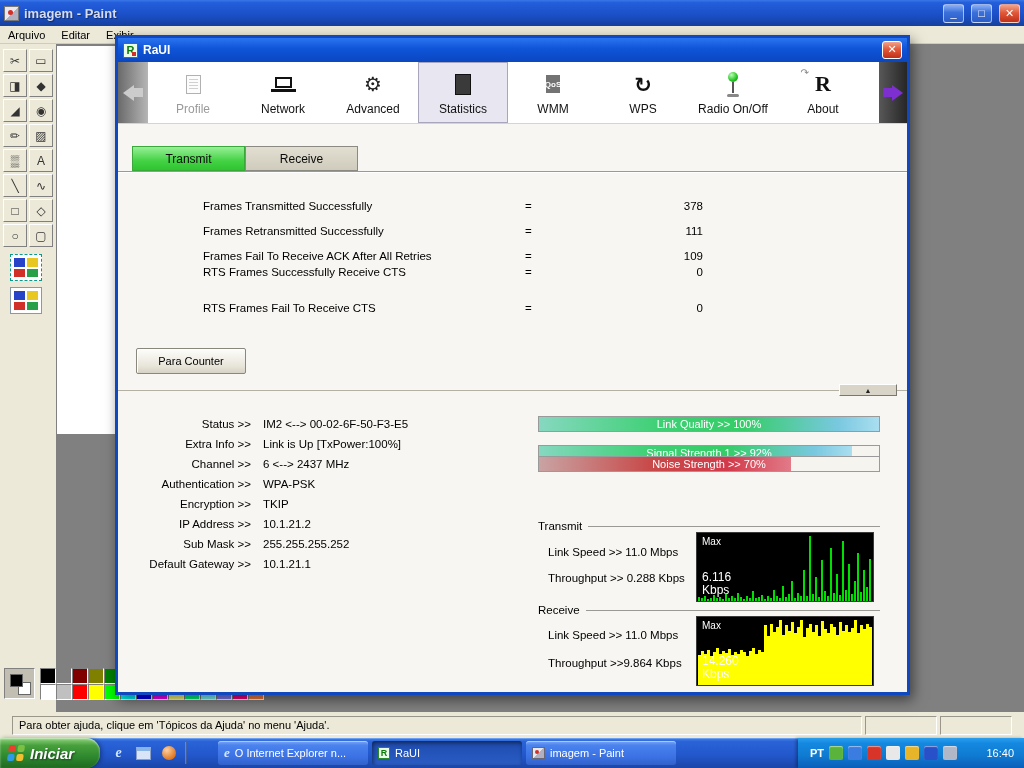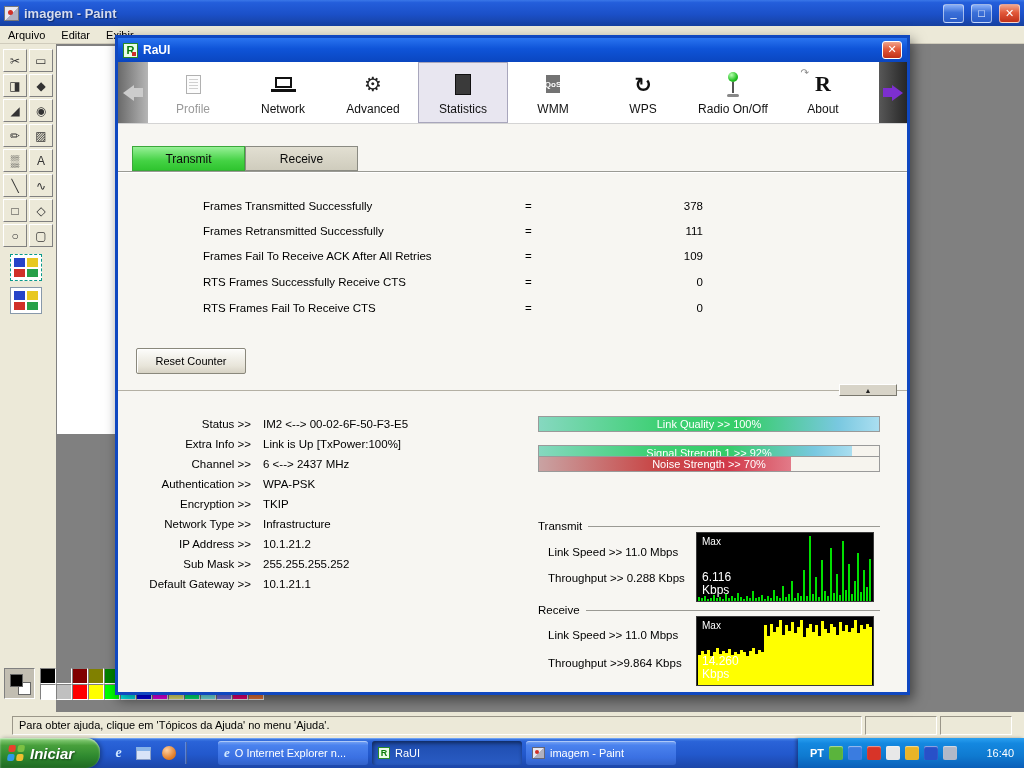--- a/index.html
+++ b/index.html
@@ -356,32 +356,32 @@
     <div class="stat-row" style="top:187px;">
       <span class="stat-label">Frames Retransmitted Successfully</span>
       <span class="stat-eq">=</span>
       <span class="stat-val">111</span>
     </div>
     <div class="stat-row" style="top:212px;">
       <span class="stat-label">Frames Fail To Receive ACK After All Retries</span>
       <span class="stat-eq">=</span>
       <span class="stat-val">109</span>
     </div>
-    <div class="stat-row" style="top:238px;">
+    <div class="stat-row" style="top:228px;">
       <span class="stat-label">RTS Frames Successfully Receive CTS</span>
       <span class="stat-eq">=</span>
       <span class="stat-val">0</span>
     </div>
     <div class="stat-row" style="top:264px;">
       <span class="stat-label">RTS Frames Fail To Receive CTS</span>
       <span class="stat-eq">=</span>
       <span class="stat-val">0</span>
     </div>
 
-    <button id="reset-btn">Reset Counter</button>
+    <button id="reset-btn">Para Counter</button>
     <div class="collapse-rule"></div>
     <div id="collapse-btn">
       <span>▲</span>
     </div>
 
     <div id="info">
       <div class="info-row">
           <span class="info-label">Status &gt;&gt;</span>
           <span>IM2 &lt;--&gt; 00-02-6F-50-F3-E5</span>
         </div>
@@ -393,24 +393,20 @@
           <span class="info-label">Channel &gt;&gt;</span>
           <span>6 &lt;--&gt; 2437 MHz</span>
         </div>
       <div class="info-row">
           <span class="info-label">Authentication &gt;&gt;</span>
           <span>WPA-PSK</span>
         </div>
       <div class="info-row">
           <span class="info-label">Encryption &gt;&gt;</span>
           <span>TKIP</span>
-        </div>
-      <div class="info-row">
-          <span class="info-label">Network Type &gt;&gt;</span>
-          <span>Infrastructure</span>
         </div>
       <div class="info-row">
           <span class="info-label">IP Address &gt;&gt;</span>
           <span>10.1.21.2</span>
         </div>
       <div class="info-row">
           <span class="info-label">Sub Mask &gt;&gt;</span>
           <span>255.255.255.252</span>
         </div>
       <div class="info-row">

